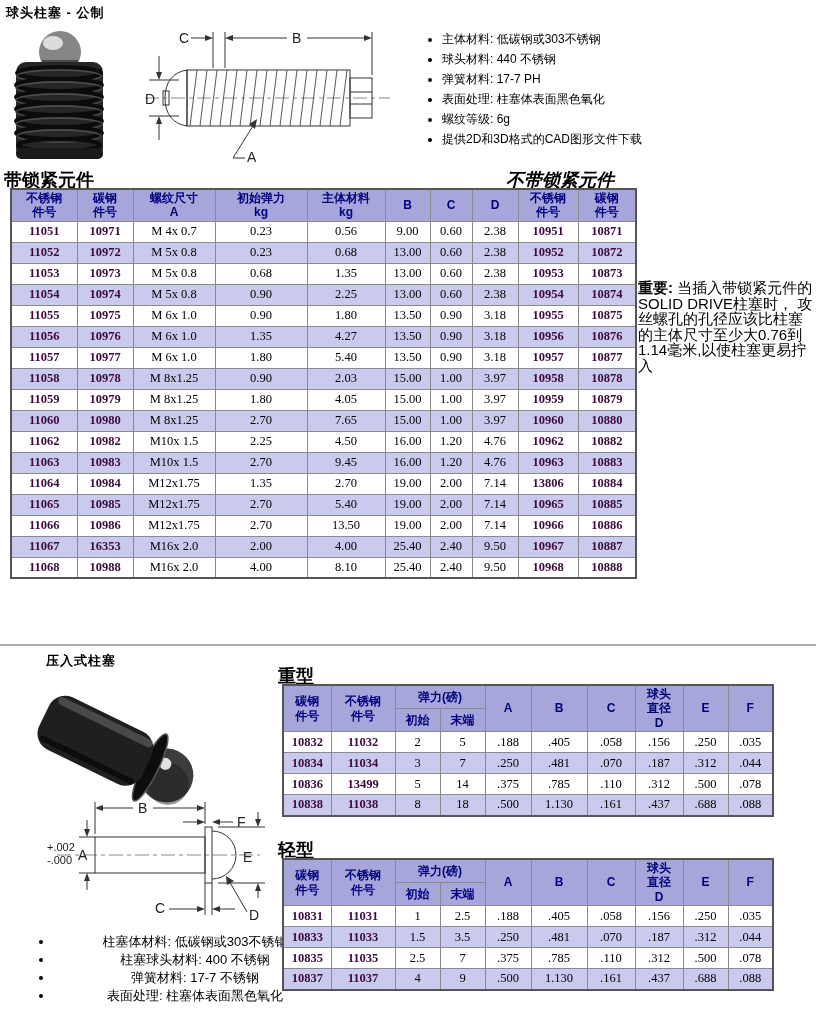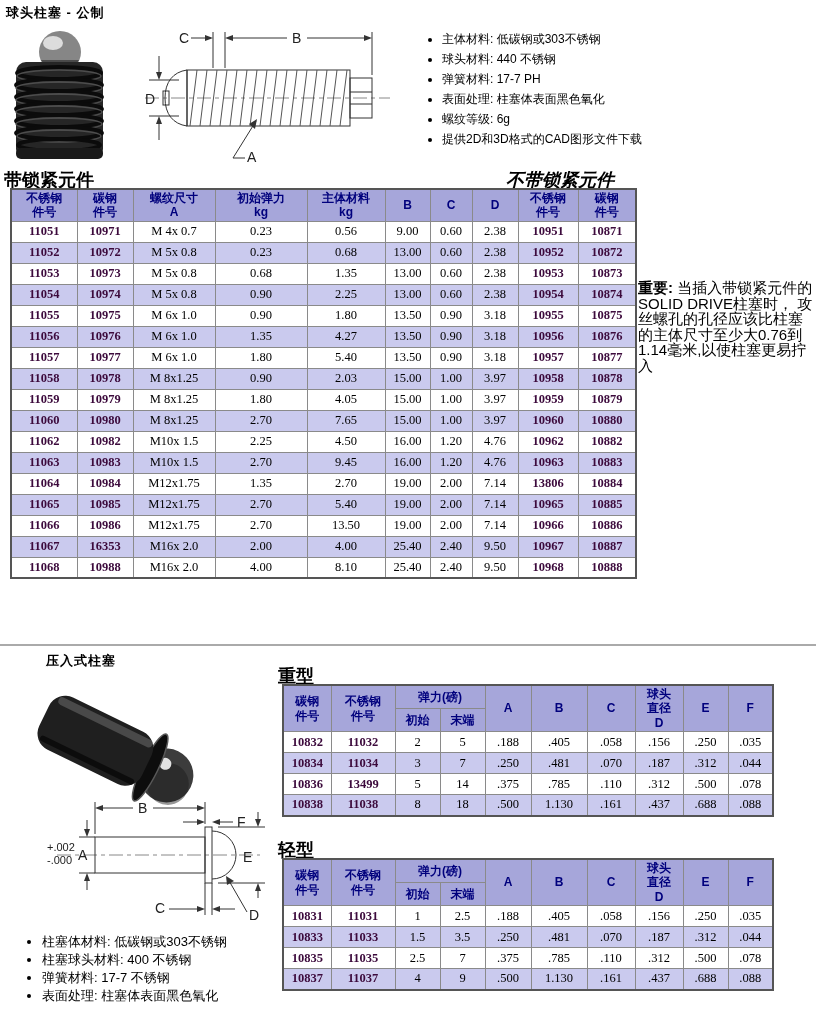--- a/index.html
+++ b/index.html
@@ -431,21 +431,21 @@
   <line class="thin" x1="124" y1="139" x2="152" y2="139"></line>
   <polygon points="160,139 152,136 152,142" fill="#333"></polygon>
   <line class="thin" x1="175" y1="139" x2="190" y2="139"></line>
   <polygon points="167,139 175,136 175,142" fill="#333"></polygon>
 
   <line class="thin" x1="202" y1="142" x2="183" y2="109"></line>
   <polygon points="181,106 182,115 189,111" fill="#333"></polygon>
   <text x="204" y="150">D</text>
 </svg>
 
-<ul class="abs specs specs-bottom" style="left:24px;top:933px;">
+<ul class="abs specs specs-bottom" style="left:36px;top:933px;text-align:center;">
   <li>柱塞体材料: 低碳钢或303不锈钢</li>
   <li>柱塞球头材料: 400 不锈钢</li>
   <li>弹簧材料: 17-7 不锈钢</li>
   <li>表面处理: 柱塞体表面黑色氧化</li>
 </ul>
 
 <div class="abs caption" style="left:278px;top:664px;">重型</div>
 <table class="abs data-table" style="left:282px;top:684px;width:490px;">
   <colgroup>
     <col style="width:48px">

